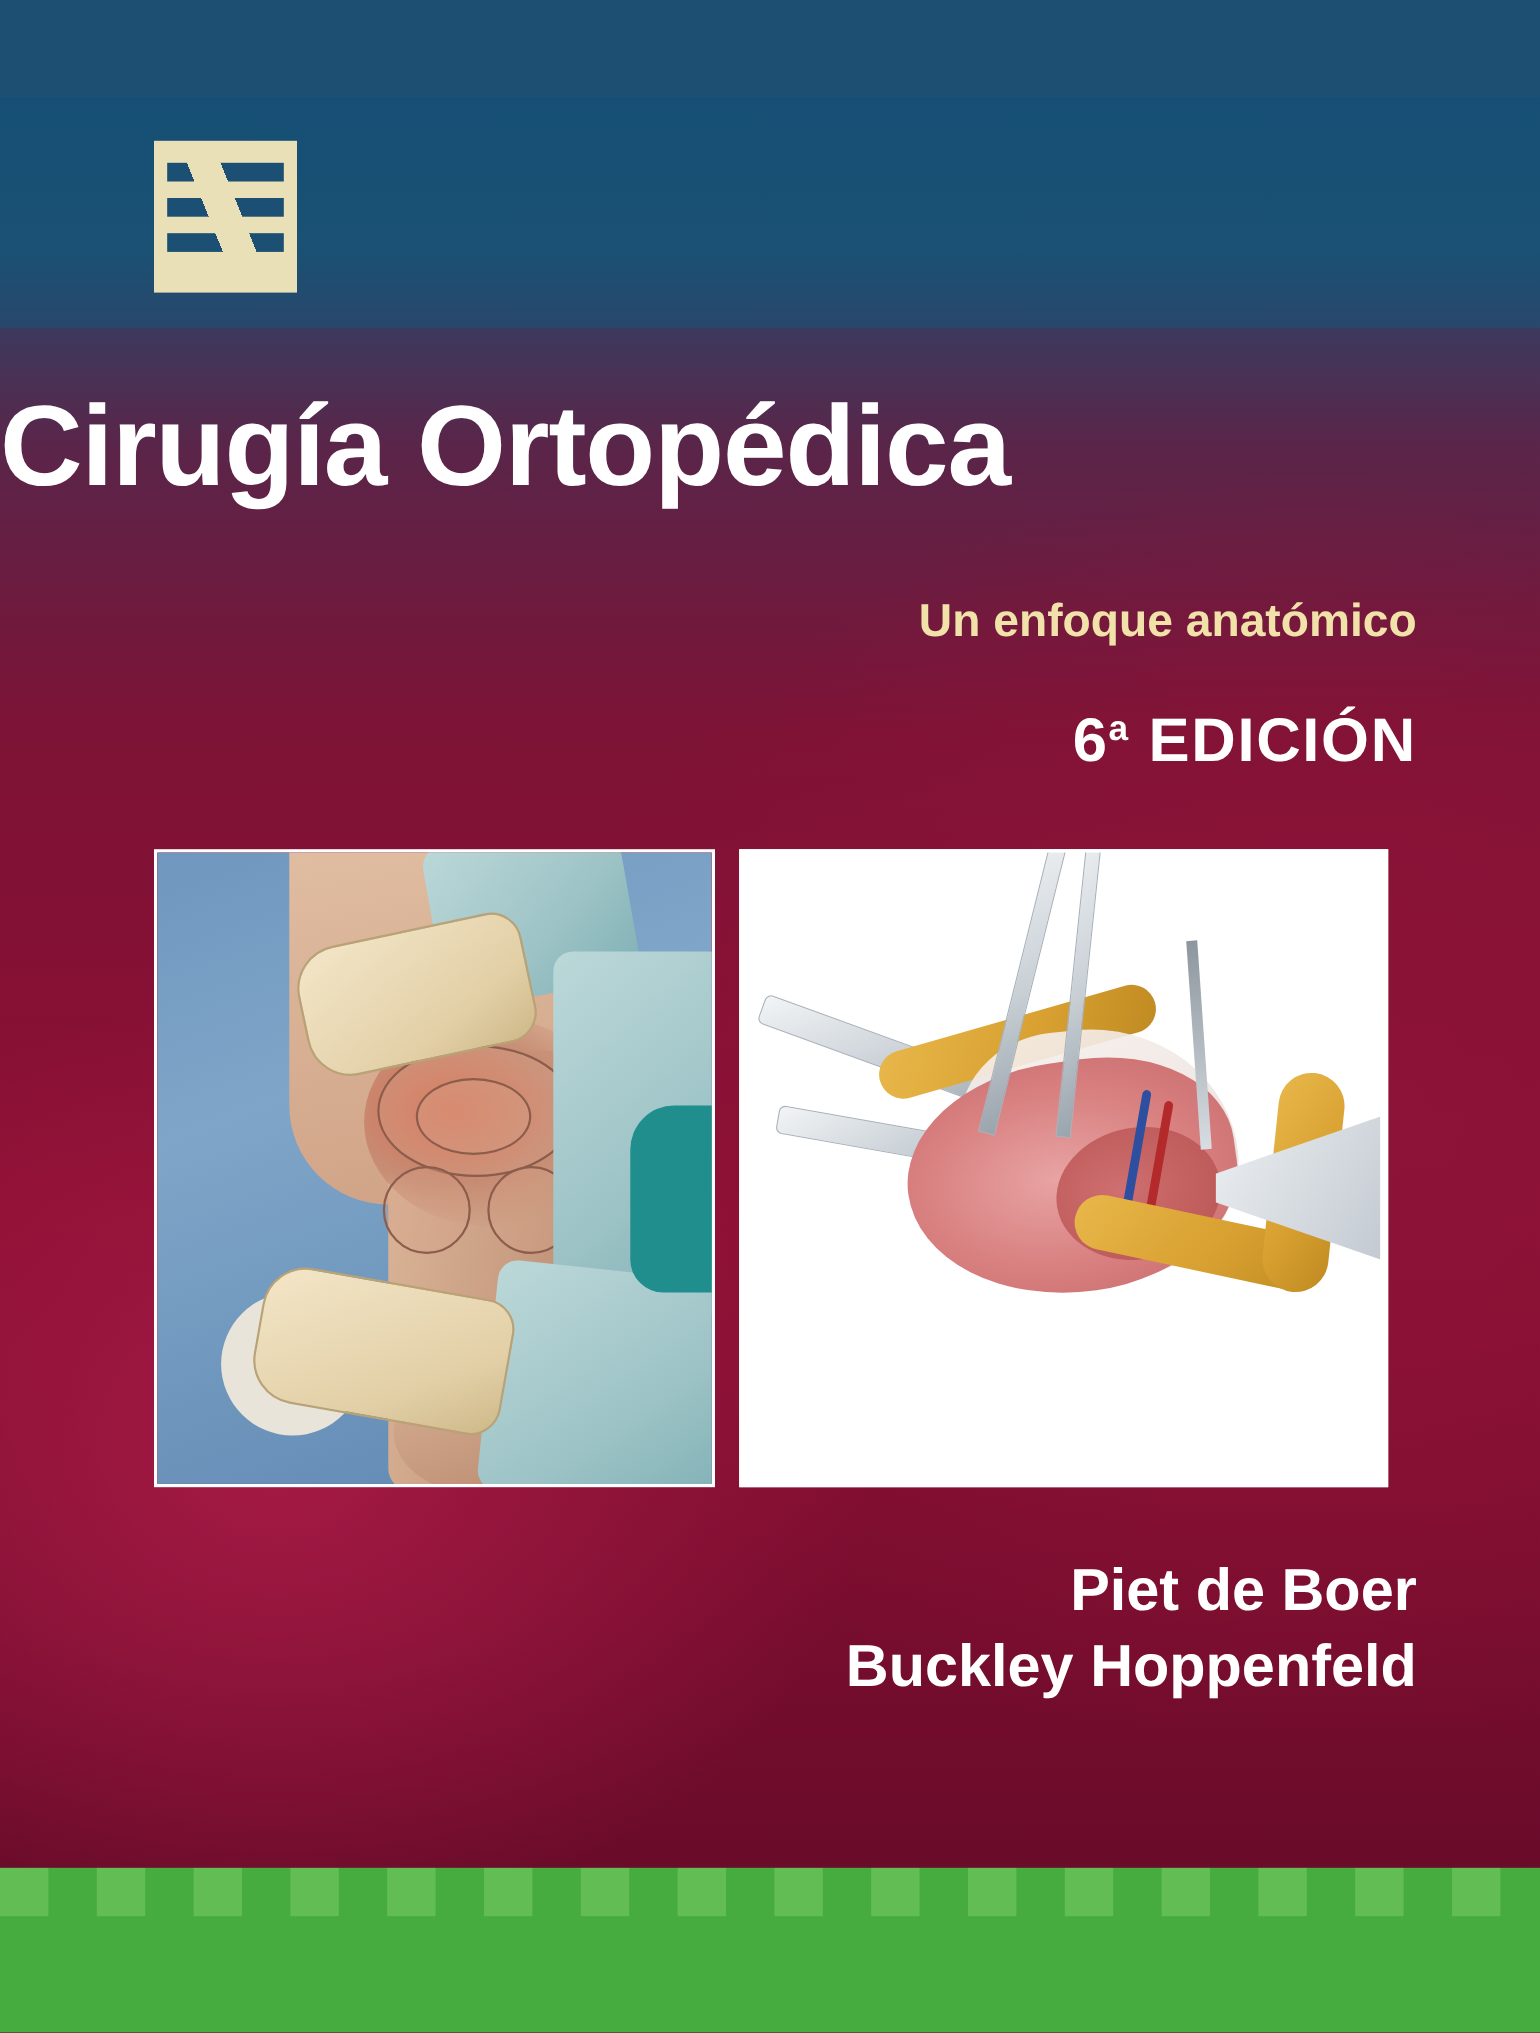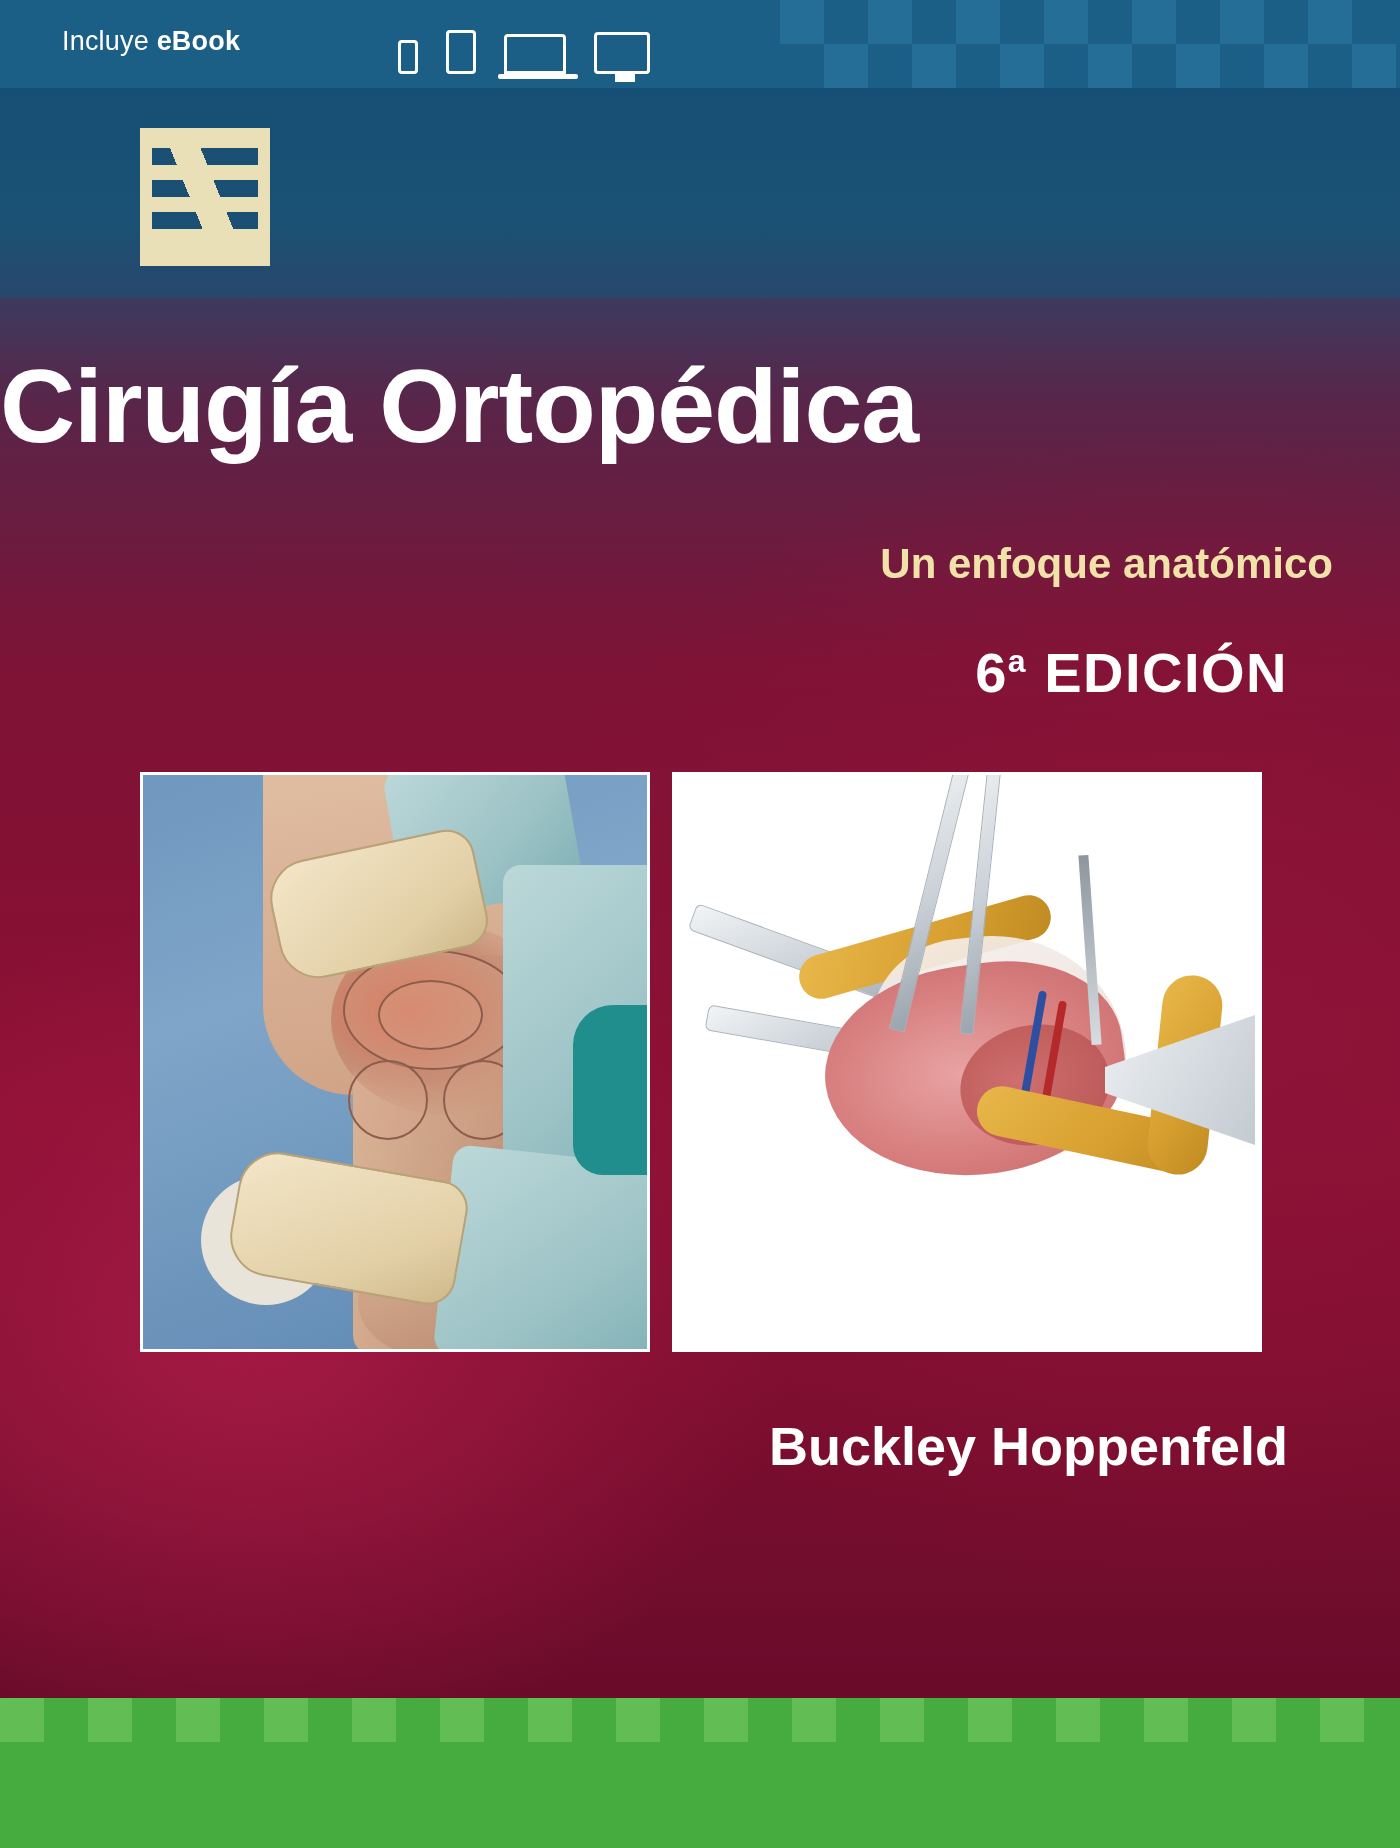--- a/index.html
+++ b/index.html
@@ -117,21 +117,21 @@
     color: #ffffff;
     font-size: 104px;
     font-weight: 700;
     letter-spacing: -1px;
     line-height: 1.05;
   }
   .subtitle {
     position: absolute;
     top: 540px; left: 0; width: 1400px;
     text-align: right;
-    padding-right: 67px;
+    padding-right: 112px;
     color: #f0e2a8;
     font-size: 42px;
     font-weight: 700;
   }
   .edition {
     position: absolute;
     top: 640px; left: 0; width: 1400px;
     text-align: right;
     padding-right: 112px;
     color: #ffffff;
@@ -315,45 +315,20 @@
     letter-spacing: .5px;
     position: relative;
   }
   .wk-name sup { font-size: 16px; vertical-align: super; }
 </style>
 </head>
 <body>
 
 <div class="cover">
 
-  <div class="ebook-strip">
-    <div class="strip-checks">
-      <i style="left:0px;  top:0px;"></i>
-        <i style="left:88px; top:0px;"></i>
-      <i style="left:176px;top:0px;"></i>
-        <i style="left:264px;top:0px;"></i>
-      <i style="left:352px;top:0px;"></i>
-        <i style="left:440px;top:0px;"></i>
-      <i style="left:528px;top:0px;"></i>
-      <i style="left:44px; top:44px;"></i>
-        <i style="left:132px;top:44px;"></i>
-      <i style="left:220px;top:44px;"></i>
-        <i style="left:308px;top:44px;"></i>
-      <i style="left:396px;top:44px;"></i>
-        <i style="left:484px;top:44px;"></i>
-      <i style="left:572px;top:44px;"></i>
-    </div>
-    <div class="ebook-label"><span>Incluye </span><b>eBook</b></div>
-    <div class="device-icons">
-      <span class="dev phone"></span>
-      <span class="dev tablet"></span>
-      <span class="dev laptop"></span>
-      <span class="dev desktop"></span>
-    </div>
-  </div>
 
   <div class="title-band"></div>
   <div class="brand-mark">
     <div class="bar b1"></div>
       <div class="bar b2"></div>
       <div class="bar b3"></div>
     <div class="diag"></div>
   </div>
 
   <div class="main-title">Cirugía Ortopédica</div>
@@ -393,20 +368,21 @@
     <div class="srg-vessel red"></div>
     <div class="srg-fat f2"></div>
     <div class="srg-fat f3"></div>
     <div class="srg-retract"></div>
     <div class="srg-needle"></div>
     <div class="srg-instr i1"></div>
     <div class="srg-instr i2"></div>
   </div>
 
   <div class="authors">
+    <div>Piet de Boer</div>
     <div>Buckley Hoppenfeld</div>
   </div>
 
   <div class="green-band">
     <div class="green-checks">
       <i style="left:0px;"></i>
         <i style="left:88px;"></i>
         <i style="left:176px;"></i>
       <i style="left:264px;"></i>
         <i style="left:352px;"></i>

